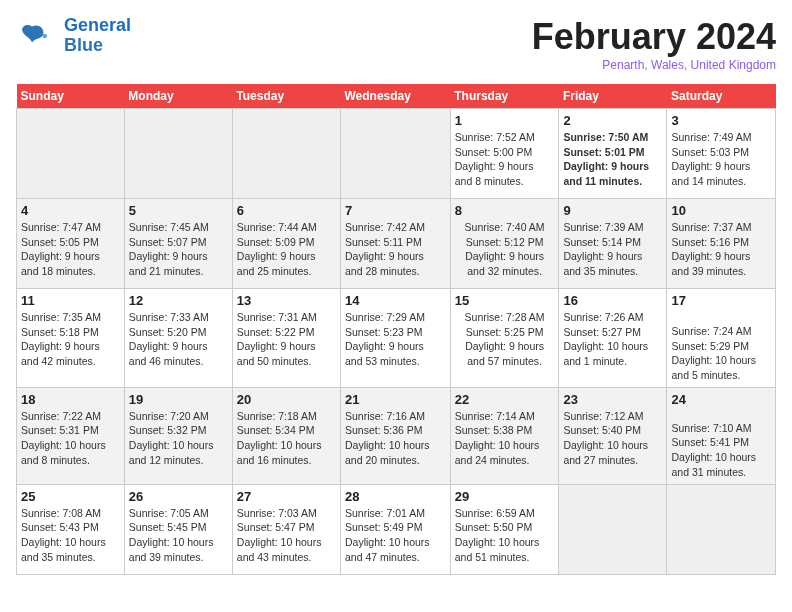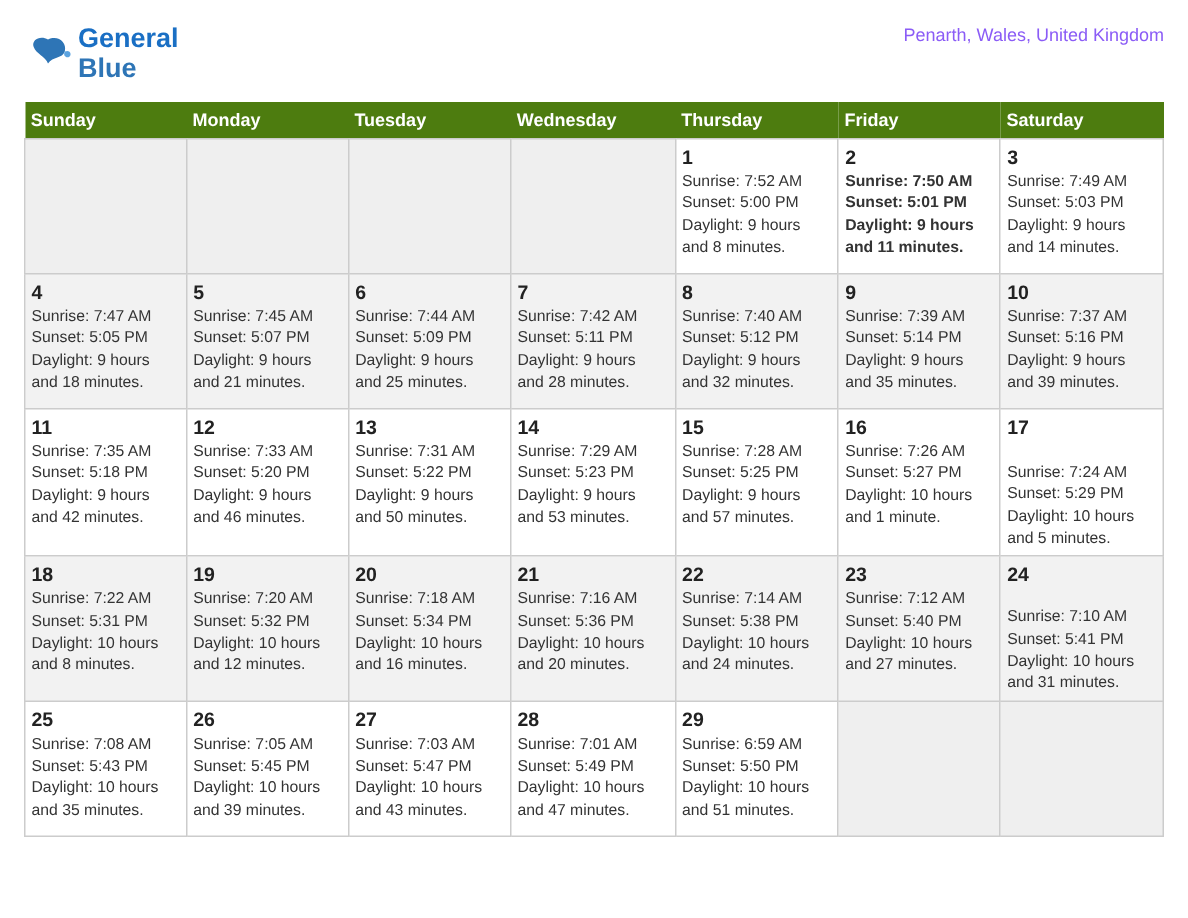--- a/index.html
+++ b/index.html
@@ -12,21 +12,21 @@
     }
     .header {
       display: flex;
       justify-content: space-between;
       align-items: flex-start;
       margin-bottom: 12px;
     }
     .logo {
       display: flex;
       align-items: center;
-      gap: 4px;
+      gap: 16px;
     }
     .logo-text {
       font-size: 18px;
       font-weight: bold;
       color: #333;
       line-height: 1.1;
     }
     .logo-text span { color: #1a6fc4; }
     .logo-bird {
       width: 32px;
@@ -42,21 +42,21 @@
       font-size: 12px;
       color: #8b5cf6;
       font-weight: normal;
     }
     table {
       width: 100%;
       border-collapse: collapse;
       font-size: 11px;
     }
     thead th {
-      background: #4d7c0f;
+      background: #ef4444;
       color: #fff;
       padding: 5px 4px;
       text-align: left;
       font-weight: bold;
       font-size: 12px;
     }
     tbody td {
       border: 1px solid #ccc;
       vertical-align: top;
       padding: 4px;
@@ -89,20 +89,21 @@
     <svg class="logo-bird" viewBox="0 0 40 40">
       <path d="M20 8 C28 4, 36 10, 34 18 C32 24, 24 22, 20 28 C18 22, 10 20, 8 14 C6 8, 14 4, 20 8Z" fill="#2e75b6"></path>
       <path d="M34 18 C38 16, 40 20, 38 22 C36 24, 32 22, 34 18Z" fill="#5ba3e0"></path>
     </svg>
     <div class="logo-text">
       <div><span>General</span></div>
       <div><span style="color:#2e75b6">Blue</span></div>
     </div>
   </div>
   <div class="title-block">
+    <h1>February 2024</h1>
     <h2>Penarth, Wales, United Kingdom</h2>
   </div>
 </div>
 
 <table>
   <thead>
     <tr>
     <th>Sunday</th>
         <th>Monday</th>
         <th>Tuesday</th>
@@ -164,21 +165,21 @@
         </td>
         <td>
           <span class="day-num">7</span>
           <div class="day-info" style="white-space: pre-line;">Sunrise: 7:42 AM
 Sunset: 5:11 PM
 Daylight: 9 hours
 and 28 minutes.</div>
         </td>
         <td>
           <span class="day-num">8</span>
-          <div class="day-info" style="white-space: pre-line;">Sunrise: 7:40 AM
+          <div class="day-info" style="white-space: pre-line; text-align: center;">Sunrise: 7:40 AM
 Sunset: 5:12 PM
 Daylight: 9 hours
 and 32 minutes.</div>
         </td>
         <td>
           <span class="day-num">9</span>
           <div class="day-info" style="white-space: pre-line;">Sunrise: 7:39 AM
 Sunset: 5:14 PM
 Daylight: 9 hours
 and 35 minutes.</div>
@@ -215,21 +216,21 @@
         </td>
         <td>
           <span class="day-num">14</span>
           <div class="day-info" style="white-space: pre-line;">Sunrise: 7:29 AM
 Sunset: 5:23 PM
 Daylight: 9 hours
 and 53 minutes.</div>
         </td>
         <td>
           <span class="day-num">15</span>
-          <div class="day-info" style="white-space: pre-line;">Sunrise: 7:28 AM
+          <div class="day-info" style="white-space: pre-line; text-align: center;">Sunrise: 7:28 AM
 Sunset: 5:25 PM
 Daylight: 9 hours
 and 57 minutes.</div>
         </td>
         <td>
           <span class="day-num">16</span>
           <div class="day-info" style="white-space: pre-line;">Sunrise: 7:26 AM
 Sunset: 5:27 PM
 Daylight: 10 hours
 and 1 minute.</div>

